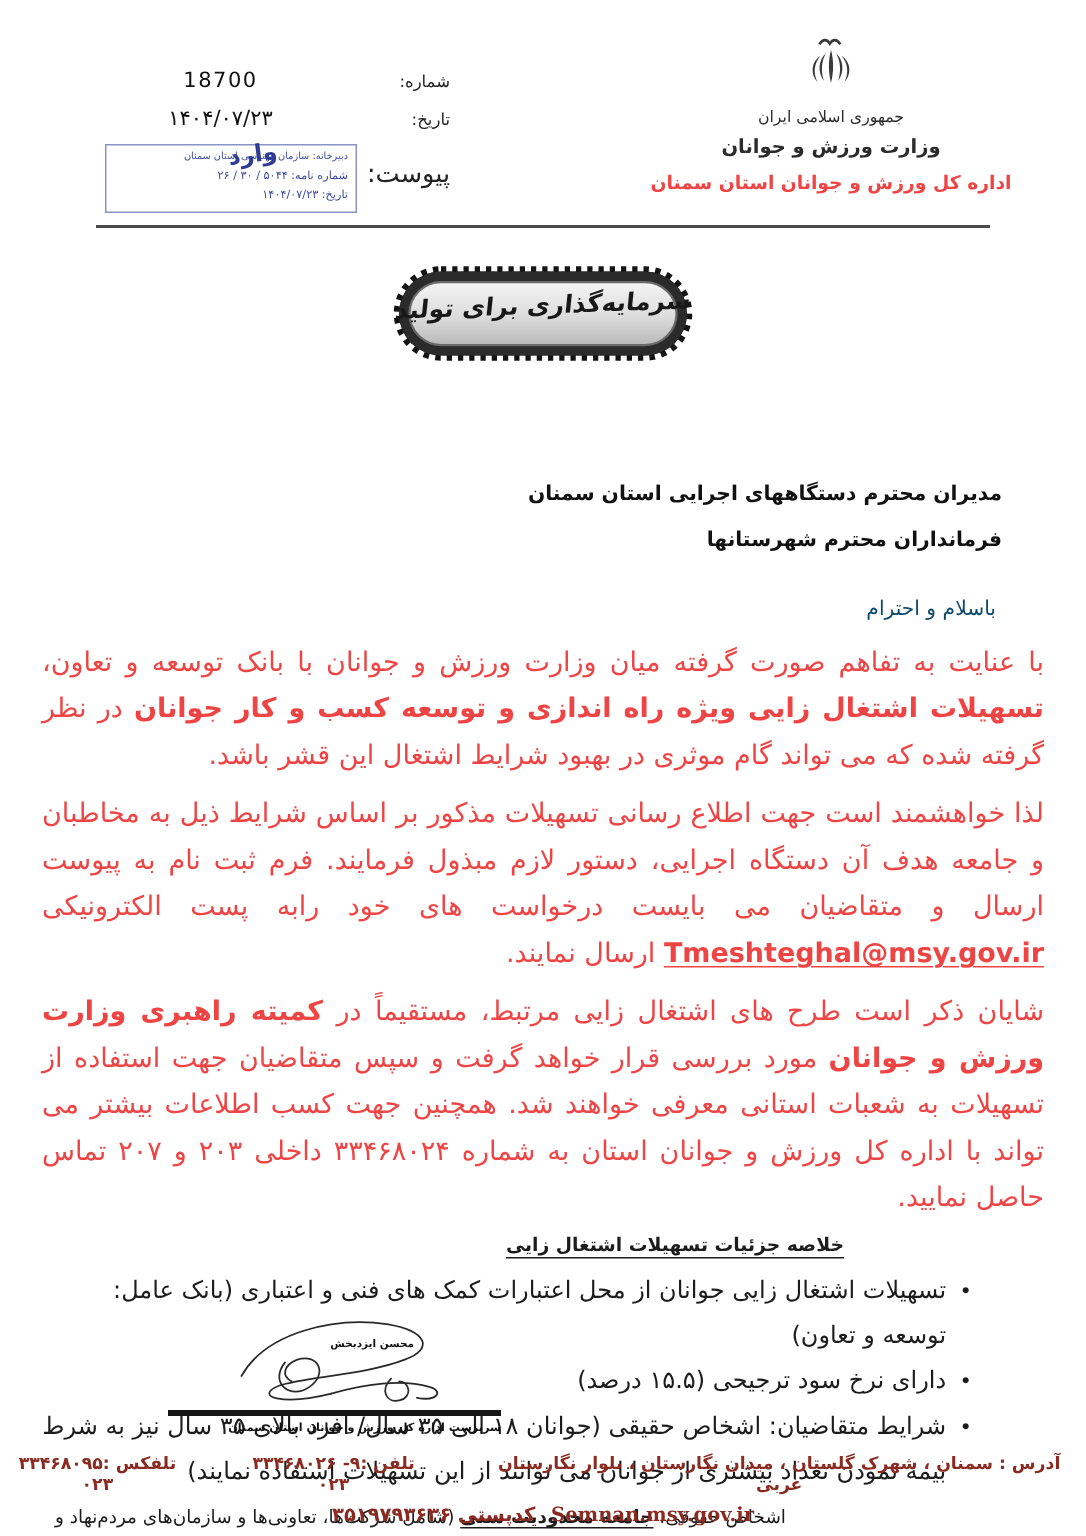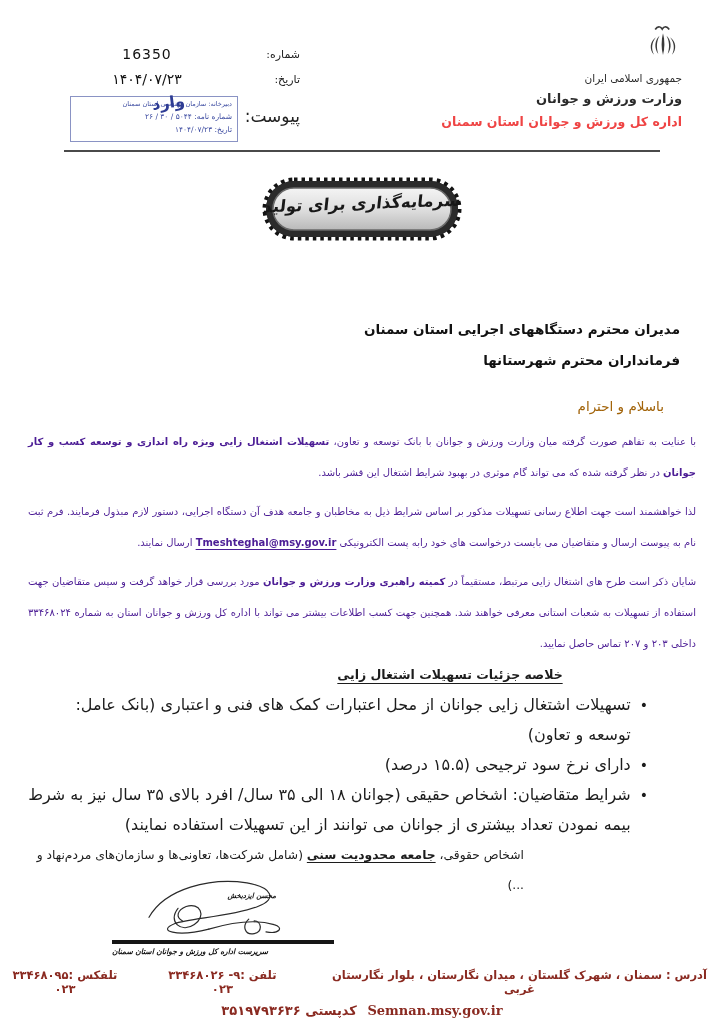--- a/index.html
+++ b/index.html
@@ -17,71 +17,71 @@
   .stamp-box{
     position:relative;width:168px;height:46px;border:1px solid #8a93c4;
     padding:2px 5px;box-sizing:border-box;color:#3b4aa0;text-align:right;direction:rtl;
   }
   .stamp-line1{font-size:6.5px;line-height:11px;white-space:nowrap;}
   .stamp-line{font-size:7.5px;line-height:13px;white-space:nowrap;}
   .stamp-word{
     position:absolute;top:-4px;right:52px;font-size:16px;font-weight:bold;color:#2e3c94;
     transform:rotate(-7deg);letter-spacing:1px;
   }
-  .hdr-right{position:absolute;top:24px;right:42px;width:256px;text-align:right;direction:rtl;}
+  .hdr-right{position:absolute;top:24px;right:42px;width:256px;text-align:center;direction:rtl;}
   .emblem{display:inline-block;}
   .hdr-country{font-size:10.5px;color:#2b2b2b;margin-top:2px;}
   .hdr-ministry{font-size:13px;font-weight:bold;color:#2b2b2b;margin-top:7px;}
   .hdr-dept{font-size:12.5px;font-weight:bold;color:#ef4444;margin-top:8px;}
   .hdr-rule{position:absolute;top:150px;left:64px;width:596px;height:1.5px;background:#4a4a4a;}
   
   .badge{position:absolute;top:172px;left:259px;width:206px;height:74px;}
   .badge svg{display:block;}
   .badge-text{
     position:absolute;top:22px;left:0;width:100%;text-align:center;
     font-size:16.5px;font-weight:bold;color:#181818;transform:skewX(-8deg) rotate(-2deg);
     white-space:nowrap;
   }
   
-  .recipients{position:absolute;top:314px;right:44px;text-align:right;font-weight:bold;
+  .recipients{position:absolute;top:314px;right:56px;text-align:right;font-weight:bold;
     font-size:13.5px;line-height:31px;color:#111;}
-  .salutation{position:absolute;top:398px;right:60px;font-size:13.5px;color:#a16207;}
+  .salutation{position:absolute;top:398px;right:60px;font-size:13.5px;color:#0c4a6e;}
   .body{position:absolute;top:426px;left:28px;right:28px;text-align:justify;}
-  .body p{margin:0 0 8px 0;font-size:10px;line-height:31px;color:#4c1d95;}
+  .body p{margin:0 0 8px 0;font-size:18px;line-height:31px;color:#ef4444;}
   .section-heading{
     margin:4px 0 0 0;text-align:center;transform:translateX(88px);
     font-size:12.5px;font-weight:bold;text-decoration:underline;text-underline-offset:4px;
   }
   .bullets{margin-top:8px;padding:0 48px 0 0;}
   .bullet-row{display:flex;direction:rtl;gap:9px;font-size:16px;line-height:30px;}
   .bullet-marker{flex:0 0 auto;}
   .bullet-marker::before{content:"•";font-size:14px;}
   .bullet-text{flex:1 1 auto;text-align:right;}
   .legal-line{margin-top:0;padding-right:172px;font-size:12.3px;line-height:30px;text-align:right;}
   
-  .signature{position:absolute;top:872px;left:112px;width:222px;text-align:left;font-style:italic;}
+  .signature{position:absolute;top:872px;left:112px;width:222px;text-align:right;}
   .sig-svg-wrap{position:relative;height:68px;}
   .sig-name{position:absolute;top:20px;right:58px;font-size:7px;font-weight:bold;color:#111;}
   .sig-bar{height:4px;background:#161616;margin-top:0;}
   .sig-title{font-size:7.5px;font-weight:bold;color:#111;margin-top:3px;white-space:nowrap;}
   
   .footer{position:absolute;top:968px;left:0;width:100%;text-align:center;font-weight:bold;}
   .footer-line1{display:flex;direction:rtl;justify-content:center;gap:26px;font-size:11.5px;}
   .footer-line2{margin-top:7px;font-size:13px;direction:rtl;}
   .footer-site{font-family:"DejaVu Serif",serif;font-weight:bold;direction:ltr;unicode-bidi:embed;margin-left:6px;text-align:right;}
 </style>
 </head>
 <body>
 
 <div class="page">
 
   <div class="hdr-left">
     <div class="meta-row">
       <span class="meta-label">شماره:</span>
-      <span class="meta-value">16350</span>
+      <span class="meta-value">18700</span>
     </div>
     <div class="meta-row">
       <span class="meta-label">تاریخ:</span>
       <span class="meta-value">۱۴۰۴/۰۷/۲۳</span>
     </div>
     <div class="attach-row">
       <span class="attach-label">پیوست:</span>
       <div class="stamp-box">
         <div class="stamp-line1">دبیرخانه: سازمان مهندسی استان سمنان</div>
         <div class="stamp-line">شماره نامه: ۵۰۴۴ / ۳۰ / ۲۶</div>

